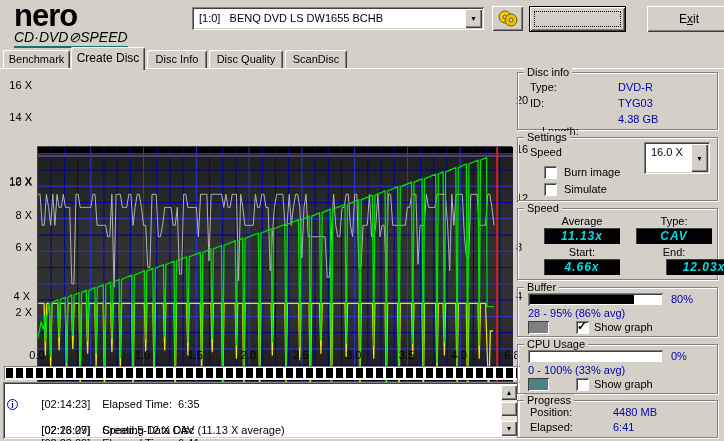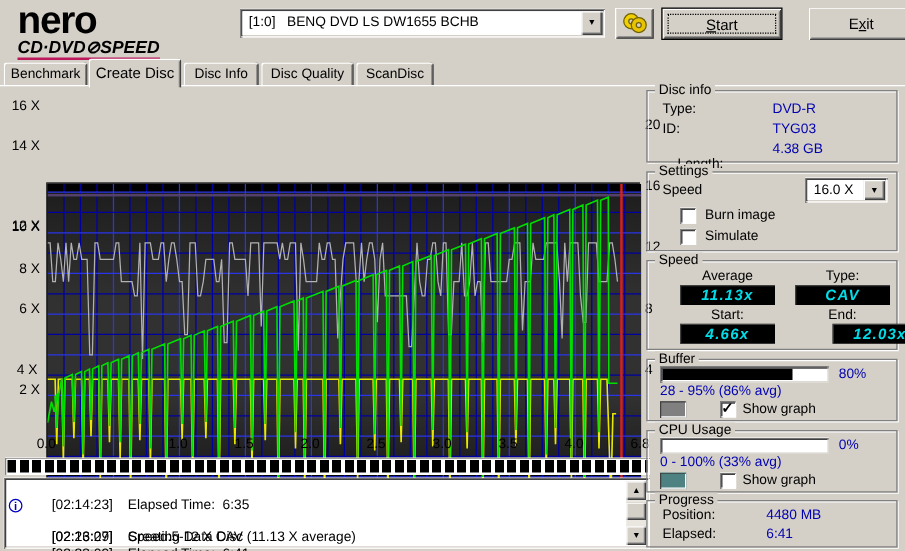--- a/index.html
+++ b/index.html
@@ -4,21 +4,21 @@
 <style>
   * { margin:0; padding:0; box-sizing:border-box; }
   html,body { background:#d4d0c8; }
   #app { position:relative; width:724px; height:441px; background:#d4d0c8;
          font-family:"Liberation Sans", sans-serif; font-size:11px; color:#000; overflow:hidden; }
 
   .abs { position:absolute; }
 
   
   .logo-title { font-size:31px; font-weight:bold; letter-spacing:-1px; line-height:26px; }
-  .logo-sub { font-size:14px; font-weight:bold; font-style:italic; letter-spacing:0px; border-bottom:2px solid #be185d; display:inline-block; padding-bottom:1px;}
+  .logo-sub { font-size:14px; font-weight:normal; font-style:italic; letter-spacing:0px; border-bottom:2px solid #0f766e; display:inline-block; padding-bottom:1px;}
 
   
   .combo { display:flex; align-items:stretch; }
   .combo .field { flex:1; background:#fff; padding:3px 5px 0 5px; white-space:pre; overflow:hidden; }
   .combo-border { box-shadow: inset 1px 1px 0 #808080, inset -1px -1px 0 #ffffff, inset 2px 2px 0 #404040, inset -2px -2px 0 #d4d0c8; background:#fff; padding:2px; }
   .drop-btn { width:17px; background:#d4d0c8; display:flex; align-items:center; justify-content:center;
     box-shadow: inset 1px 1px 0 #ffffff, inset -1px -1px 0 #404040, inset -2px -2px 0 #808080; font-size:7px; }
   .btn { background:#d4d0c8; text-align:center; cursor:default;
     box-shadow: inset 1px 1px 0 #ffffff, inset -1px -1px 0 #404040, inset 2px 2px 0 #d4d0c8, inset -2px -2px 0 #808080; }
   .btn-default { border:1px solid #000; }
@@ -104,21 +104,20 @@
     <svg class="disc-ic" width="22" height="17" viewBox="0 0 22 17" style="margin-top:4px;">
       <circle cx="8" cy="7" r="6" fill="#f0d000"></circle>
         <circle cx="8" cy="7" r="2" fill="#d4d0c8"></circle>
       <circle cx="14" cy="10" r="6" fill="#e8c400"></circle>
         <circle cx="14" cy="10" r="2" fill="#d4d0c8"></circle>
     </svg>
   </div>
 
   <div class="abs btn btn-default" style="left:529px; top:6px; width:97px; height:26px;">
     <div class="focus-rect"></div>
-    <div class="lbl"><span class="key">S</span><span>tart</span></div>
   </div>
 
   <div class="abs btn" style="left:647px; top:6px; width:84px; height:26px;">
     <div class="lbl"><span>E</span><span class="key">x</span><span>it</span></div>
   </div>
 
   <div class="tab" style="left:3px; width:67px;">Benchmark</div>
   <div class="tab active" style="left:71px; width:74px;">Create Disc</div>
   <div class="tab" style="left:147px; width:60px;">Disc Info</div>
   <div class="tab" style="left:209px; width:74px;">Disc Quality</div>
@@ -252,21 +251,21 @@
     <div class="abs blue" style="left:100px; top:8px;">DVD-R</div>
     <div class="abs" style="left:12px; top:24px;">ID:</div>
     <div class="abs blue" style="left:100px; top:24px;">TYG03</div>
     <div class="abs" style="left:24px; top:40px;margin-top:12px;">Length:</div>
     <div class="abs blue" style="left:100px; top:40px;">4.38 GB</div>
   </div>
 
   <div class="grp" style="top:137px; height:64px;">
     <span class="legend">Settings</span>
     <div class="abs" style="left:12px; top:8px;">Speed</div>
-    <div class="abs combo-border" style="left:126px; top:4px; width:66px; height:20px;">
+    <div class="abs combo-border" style="left:126px; top:4px; width:66px; height:32px;">
       <div class="combo" style="height:100%;">
         <div class="field" style="padding-top:2px;">16.0 X</div>
         <div class="drop-btn">
             <span>▼</span>
           </div>
       </div>
     </div>
     <div class="cb" style="left:26px; top:28px;"></div>
     <div class="abs" style="left:46px; top:28px;">Burn image</div>
     <div class="cb" style="left:26px; top:45px;"></div>

